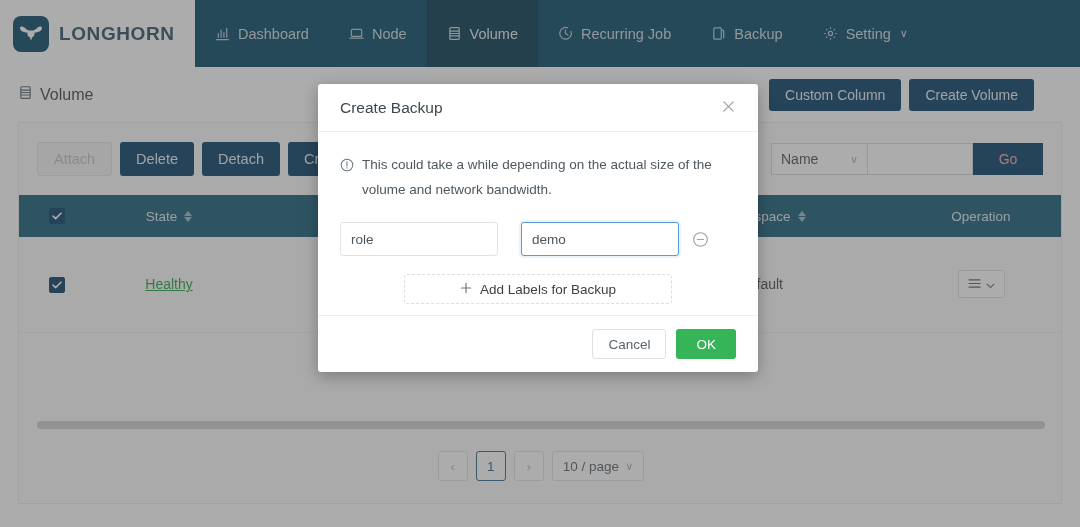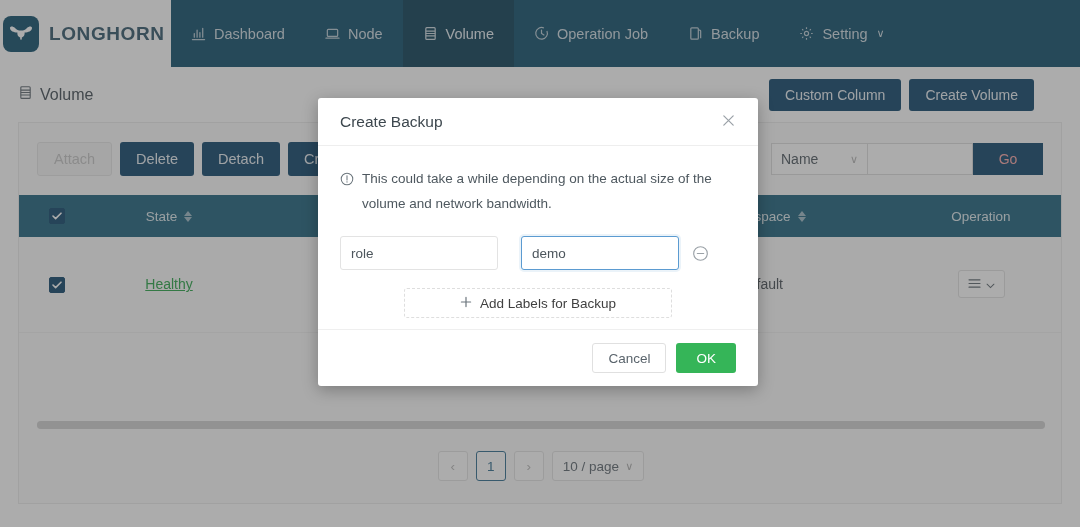--- a/index.html
+++ b/index.html
@@ -23,24 +23,24 @@
   }
 
   
   .topbar {
     position: absolute; top: 0; left: 0;
     width: 1080px; height: 67px;
     background: #0b4b68;
     display: flex; align-items: stretch;
   }
   .brand {
-    width: 171px; height: 67px;
+    width: 195px; height: 67px;
     background: #ffffff;
     display: flex; align-items: center;
-    padding-left: 3px;
+    padding-left: 13px;
     flex: none;
   }
   .brand-mark {
     width: 36px; height: 36px;
     border-radius: 8px;
     background: #0b4b68;
     display: flex; align-items: center; justify-content: center;
     flex: none;
   }
   .brand-name {
@@ -251,21 +251,21 @@
 
   
   #dim {
     position: absolute; inset: 0;
     background: rgba(70,70,70,0.45);
   }
 
   
   .modal {
     position: absolute;
-    top: 98px; left: 318px;
+    top: 84px; left: 318px;
     width: 440px; height: 288px;
     background: #ffffff;
     border-radius: 3px;
     box-shadow: 0 4px 16px rgba(0,0,0,0.28);
     display: flex; flex-direction: column;
   }
   .m-head {
     height: 48px;
     border-bottom: 1px solid #eeeeee;
     display: flex; align-items: center;
@@ -399,21 +399,21 @@
           <span>Volume</span>
         </div>
 
         <div class="navitem">
           <span>
             <svg width="15" height="15" viewBox="0 0 16 16" fill="none" stroke="#b9cad4" stroke-width="1.3">
               <path d="M13.8 5.4A6.2 6.2 0 1 1 10.6 2.1"></path>
               <path d="M8 4.3V8l2.6 1.6" stroke-linecap="round"></path>
             </svg>
           </span>
-          <span>Operation Job</span>
+          <span>Recurring Job</span>
         </div>
 
         <div class="navitem">
           <span>
             <svg width="15" height="15" viewBox="0 0 16 16" fill="none" stroke="#b9cad4" stroke-width="1.3">
               <rect x="3" y="2" width="8" height="12" rx="1"></rect>
               <path d="M11 4.5h1.6a.9.9 0 0 1 .9.9V13"></path>
             </svg>
           </span>
           <span>Backup</span>

